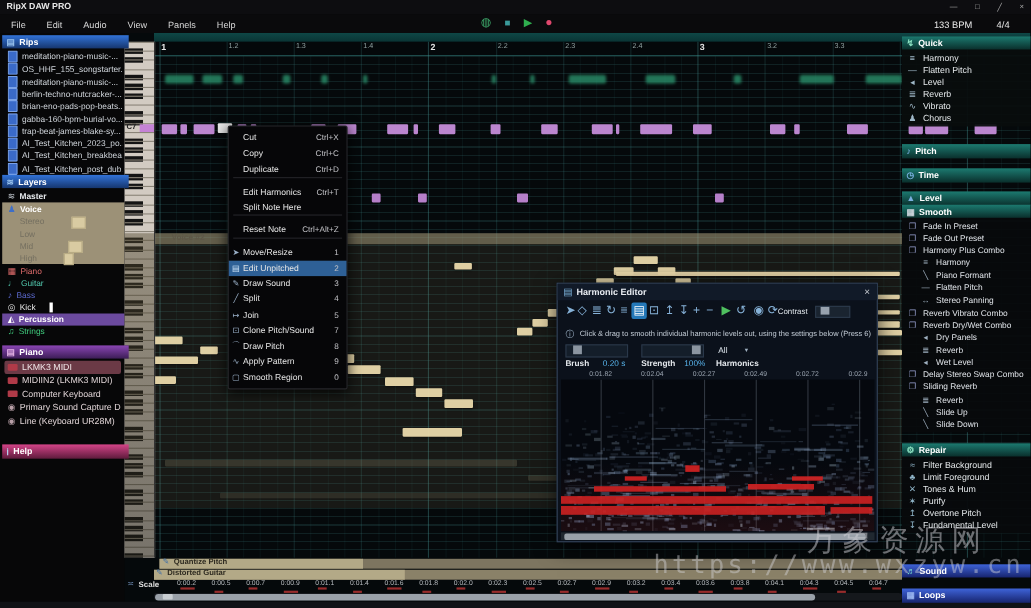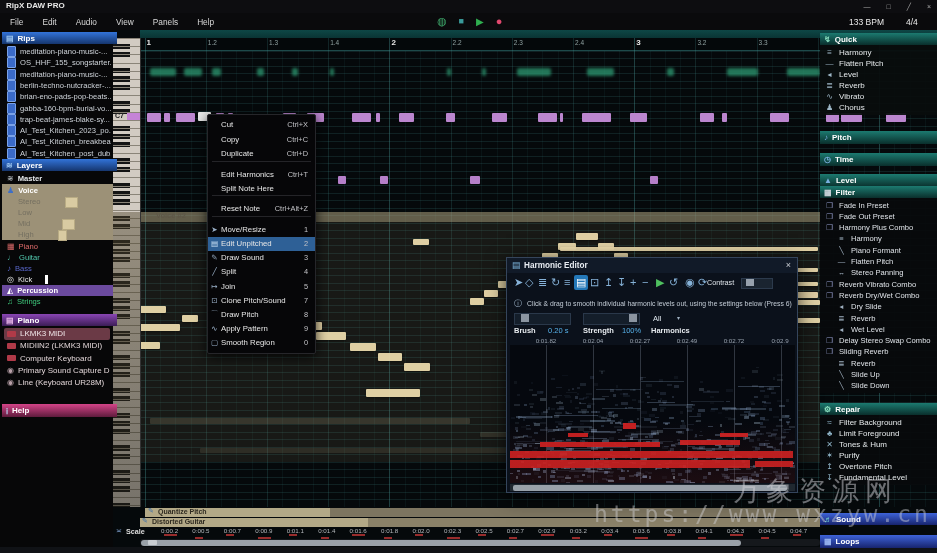--- a/index.html
+++ b/index.html
@@ -1410,21 +1410,21 @@
         <span style="font-size: 8px; color: rgb(122, 176, 224);">◷</span>
         <span style="">Time</span>
       </div>
       <div class="a hdr hdr-teal" style="left: 0px; top: 144px; width: 117px; height: 13px;">
         <span style="font-size: 8px; color: rgb(122, 176, 224);">▲</span>
         <span style="">Level</span>
       </div>
       <div class="a" style="left: 0px; top: 156px; width: 117px; height: 207px; background: rgba(7, 10, 12, 0.94);">
         <div class="a hdr hdr-teal" style="left: 0px; top: 0px; width: 117px; height: 12px;">
           <span style="font-size: 8px; color: rgb(207, 214, 221);">▦</span>
-          <span style="">Filter</span>
+          <span style="">Smooth</span>
         </div>
         <div class="a sideitem" style="left: 4px; top: 13.5px; width: 110px; height: 11px; color: rgb(223, 227, 232); font-size: 7.6px;">
           <span style="width: 11px; text-align: center; font-size: 7.5px; color: rgb(151, 160, 208); flex: 0 0 auto;">❐</span>
           <span style="">Fade In Preset</span>
         </div>
         <div class="a sideitem" style="left: 4px; top: 24.8px; width: 110px; height: 11px; color: rgb(223, 227, 232); font-size: 7.6px;">
           <span style="width: 11px; text-align: center; font-size: 7.5px; color: rgb(151, 160, 208); flex: 0 0 auto;">❐</span>
           <span style="">Fade Out Preset</span>
         </div>
         <div class="a sideitem" style="left: 4px; top: 36.1px; width: 110px; height: 11px; color: rgb(223, 227, 232); font-size: 7.6px;">
@@ -1450,21 +1450,21 @@
         <div class="a sideitem" style="left: 4px; top: 92.6px; width: 110px; height: 11px; color: rgb(223, 227, 232); font-size: 7.6px;">
           <span style="width: 11px; text-align: center; font-size: 7.5px; color: rgb(151, 160, 208); flex: 0 0 auto;">❐</span>
           <span style="">Reverb Vibrato Combo</span>
         </div>
         <div class="a sideitem" style="left: 4px; top: 103.9px; width: 110px; height: 11px; color: rgb(223, 227, 232); font-size: 7.6px;">
           <span style="width: 11px; text-align: center; font-size: 7.5px; color: rgb(151, 160, 208); flex: 0 0 auto;">❐</span>
           <span style="">Reverb Dry/Wet Combo</span>
         </div>
         <div class="a sideitem" style="left: 16px; top: 115.2px; width: 98px; height: 11px; color: rgb(223, 227, 232); font-size: 7.6px;">
           <span style="width: 11px; text-align: center; font-size: 7.5px; color: rgb(159, 176, 192); flex: 0 0 auto;">◂</span>
-          <span style="">Dry Slide</span>
+          <span style="">Dry Panels</span>
         </div>
         <div class="a sideitem" style="left: 16px; top: 126.5px; width: 98px; height: 11px; color: rgb(223, 227, 232); font-size: 7.6px;">
           <span style="width: 11px; text-align: center; font-size: 7.5px; color: rgb(159, 176, 192); flex: 0 0 auto;">≣</span>
           <span style="">Reverb</span>
         </div>
         <div class="a sideitem" style="left: 16px; top: 137.8px; width: 98px; height: 11px; color: rgb(223, 227, 232); font-size: 7.6px;">
           <span style="width: 11px; text-align: center; font-size: 7.5px; color: rgb(159, 176, 192); flex: 0 0 auto;">◂</span>
           <span style="">Wet Level</span>
         </div>
         <div class="a sideitem" style="left: 4px; top: 149.1px; width: 110px; height: 11px; color: rgb(223, 227, 232); font-size: 7.6px;">

